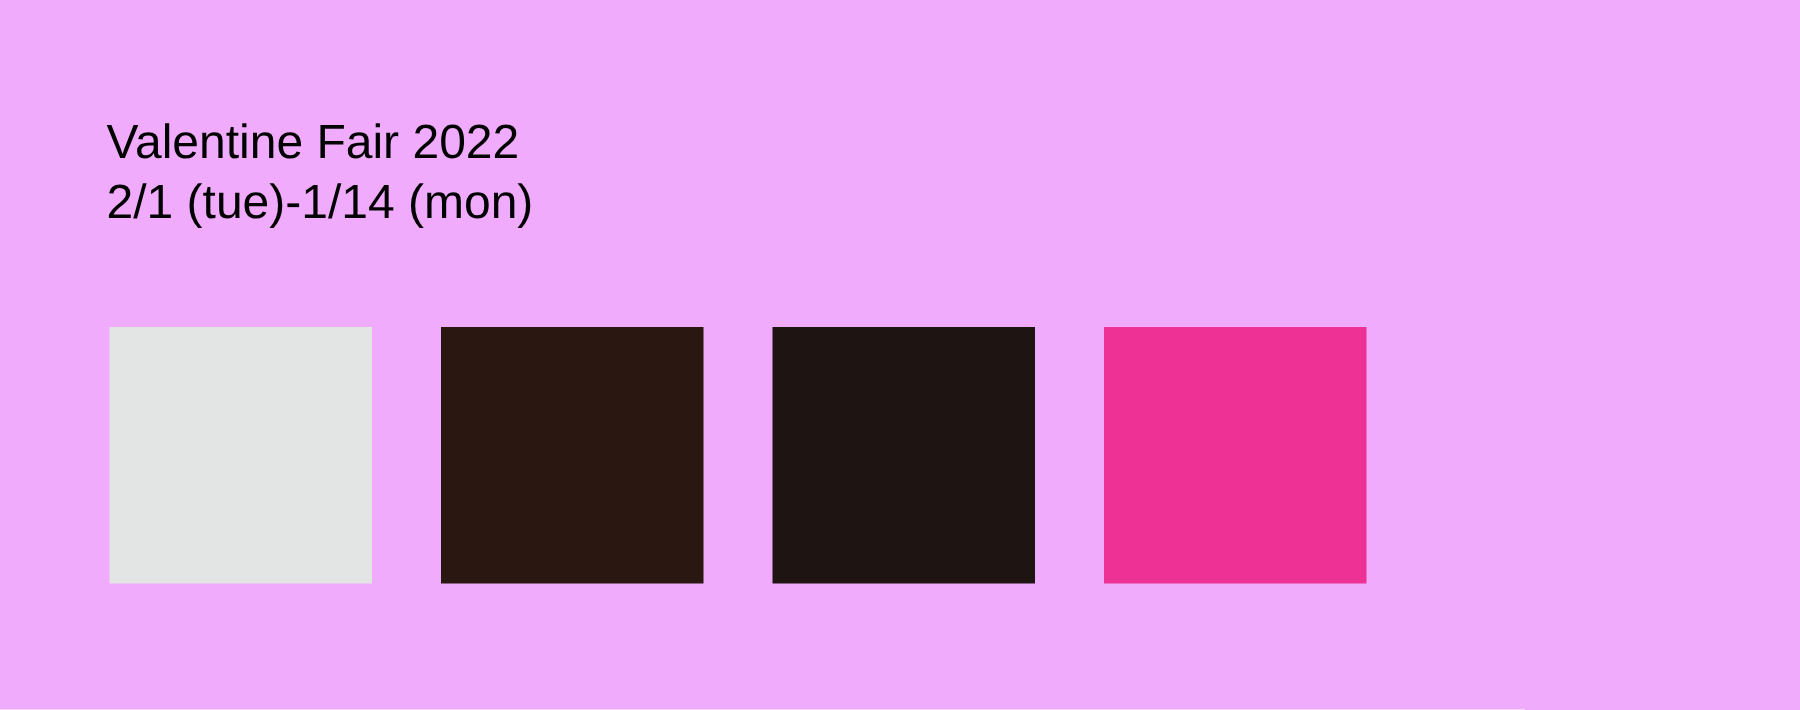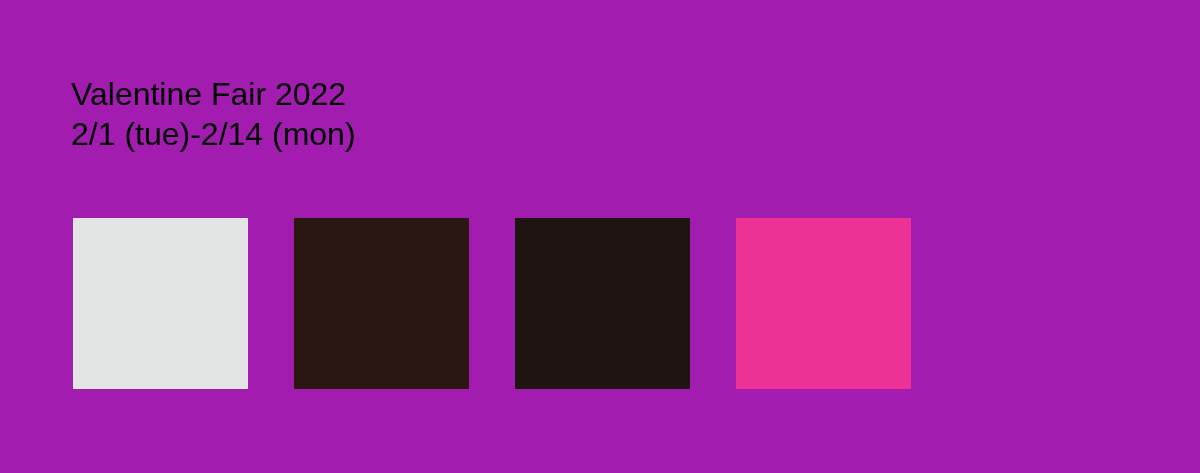--- a/index.html
+++ b/index.html
@@ -45,25 +45,25 @@
   .swatch {
     width: 175px;
     height: 171px;
     display: block;
     flex: 0 0 auto;
   }
 </style>
 </head>
 <body style="background-color: rgb(255, 255, 255);">
 
-<div class="canvas" style="background-color: #a21caf;">
+<div class="canvas" style="background-color: #f0abfc;">
 
   <div class="heading-block">
     <span class="heading-line" style="color: rgb(0, 0, 0);">Valentine Fair 2022</span>
-    <span class="heading-line" style="color: rgb(0, 0, 0);">2/1 (tue)-2/14 (mon)</span>
+    <span class="heading-line" style="color: rgb(0, 0, 0);">2/1 (tue)-1/14 (mon)</span>
   </div>
 
   <div class="swatch-row">
     <div class="swatch" style="background-color: rgb(227, 229, 228);"></div>
     <div class="swatch" style="background-color: rgb(43, 23, 17);"></div>
     <div class="swatch" style="background-color: rgb(30, 21, 18);"></div>
     <div class="swatch" style="background-color: rgb(238, 50, 149);"></div>
   </div>
 
 </div>

